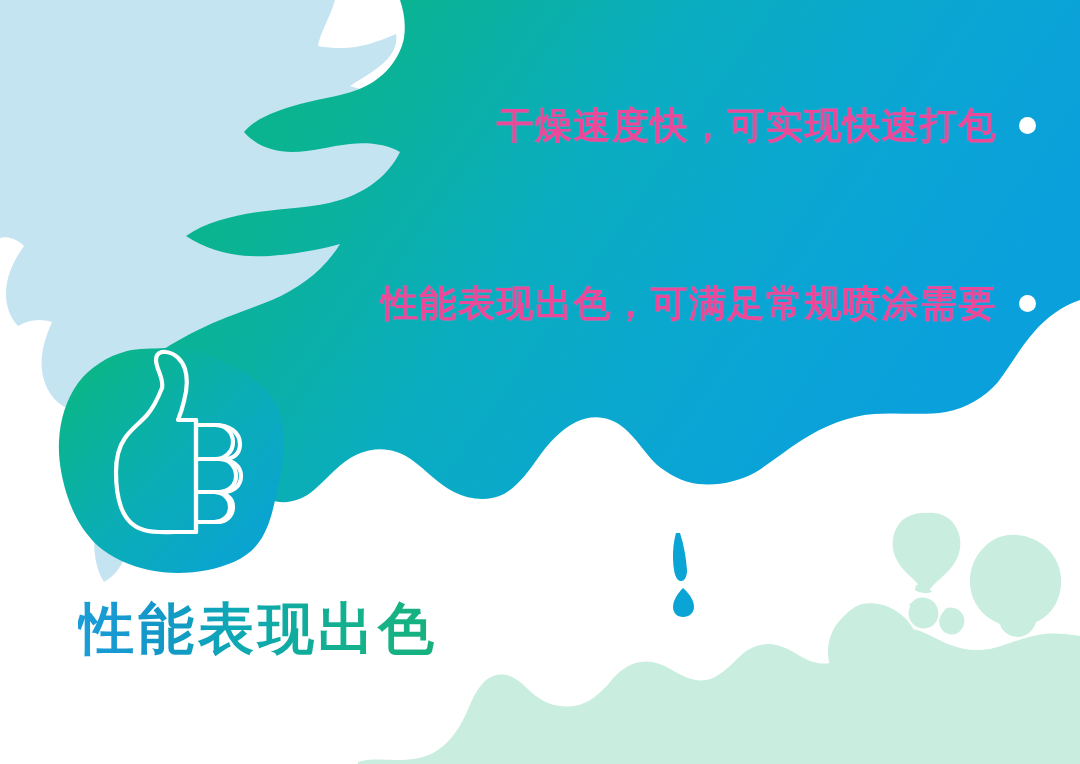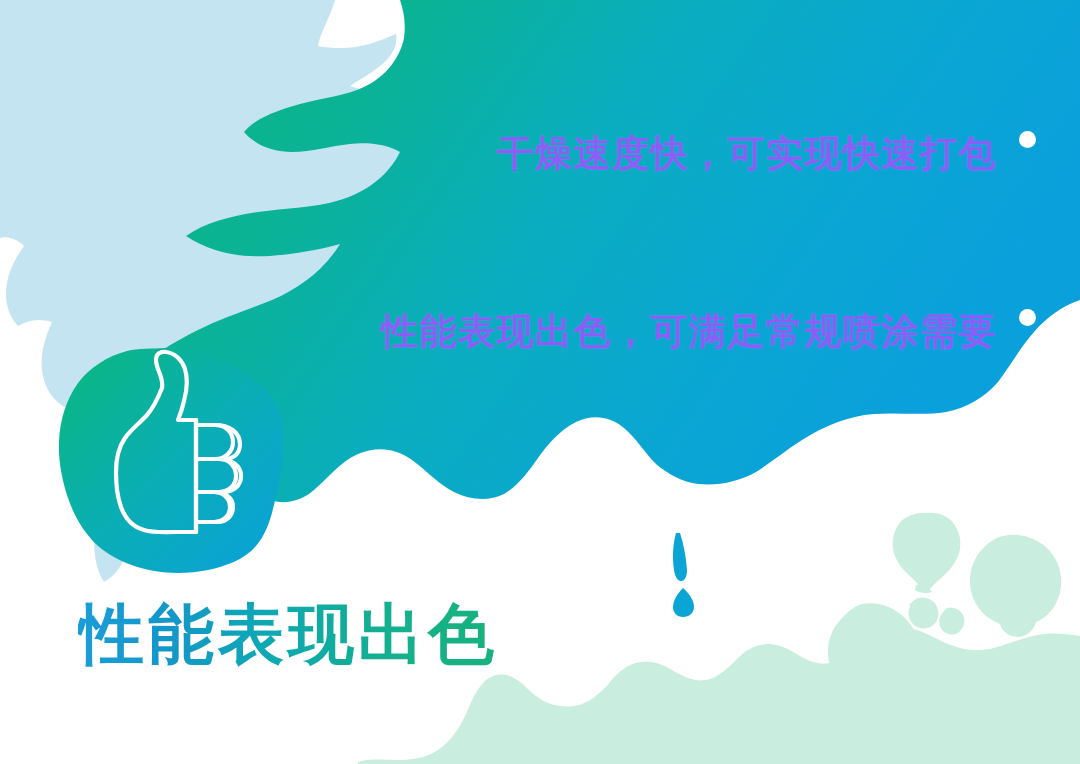--- a/index.html
+++ b/index.html
@@ -30,44 +30,43 @@
     position:absolute;
     right:44px;
     display:flex;
     align-items:center;
     justify-content:flex-end;
     gap:22px;
     white-space:nowrap;
     pointer-events:auto;
   }
   .b-text{
-    color:#8b5cf6;
+    color:#ec4899;
     font-size:37px;
     font-weight:bold;
     letter-spacing:1.5px;
     line-height:1;
     text-shadow:0 0 1px rgba(255,255,255,.25);
-    margin-top:28px;
   }
   .b-dot{
     width:17px;height:17px;
     border-radius:50%;
     background:#ffffff;
     flex:0 0 auto;
   }
   #line1{top:107px;}
   #line2{top:196px;}
   #line3{top:285px;}
 
   
   .page-title{
     position:absolute;
     left:78px;
     top:600px;
-    font-size:66px;
+    font-size:56px;
     font-weight:bold;
     line-height:1.05;
     letter-spacing:4px;
     white-space:nowrap;
     background-image:linear-gradient(90deg,#1b9dd9 0%,#1397c8 22%,#0ea8b4 44%,#10ac9c 62%,#15b287 82%,#17b17e 100%);
     -webkit-background-clip:text;
     background-clip:text;
     color:transparent;
     -webkit-text-fill-color:transparent;
   }

